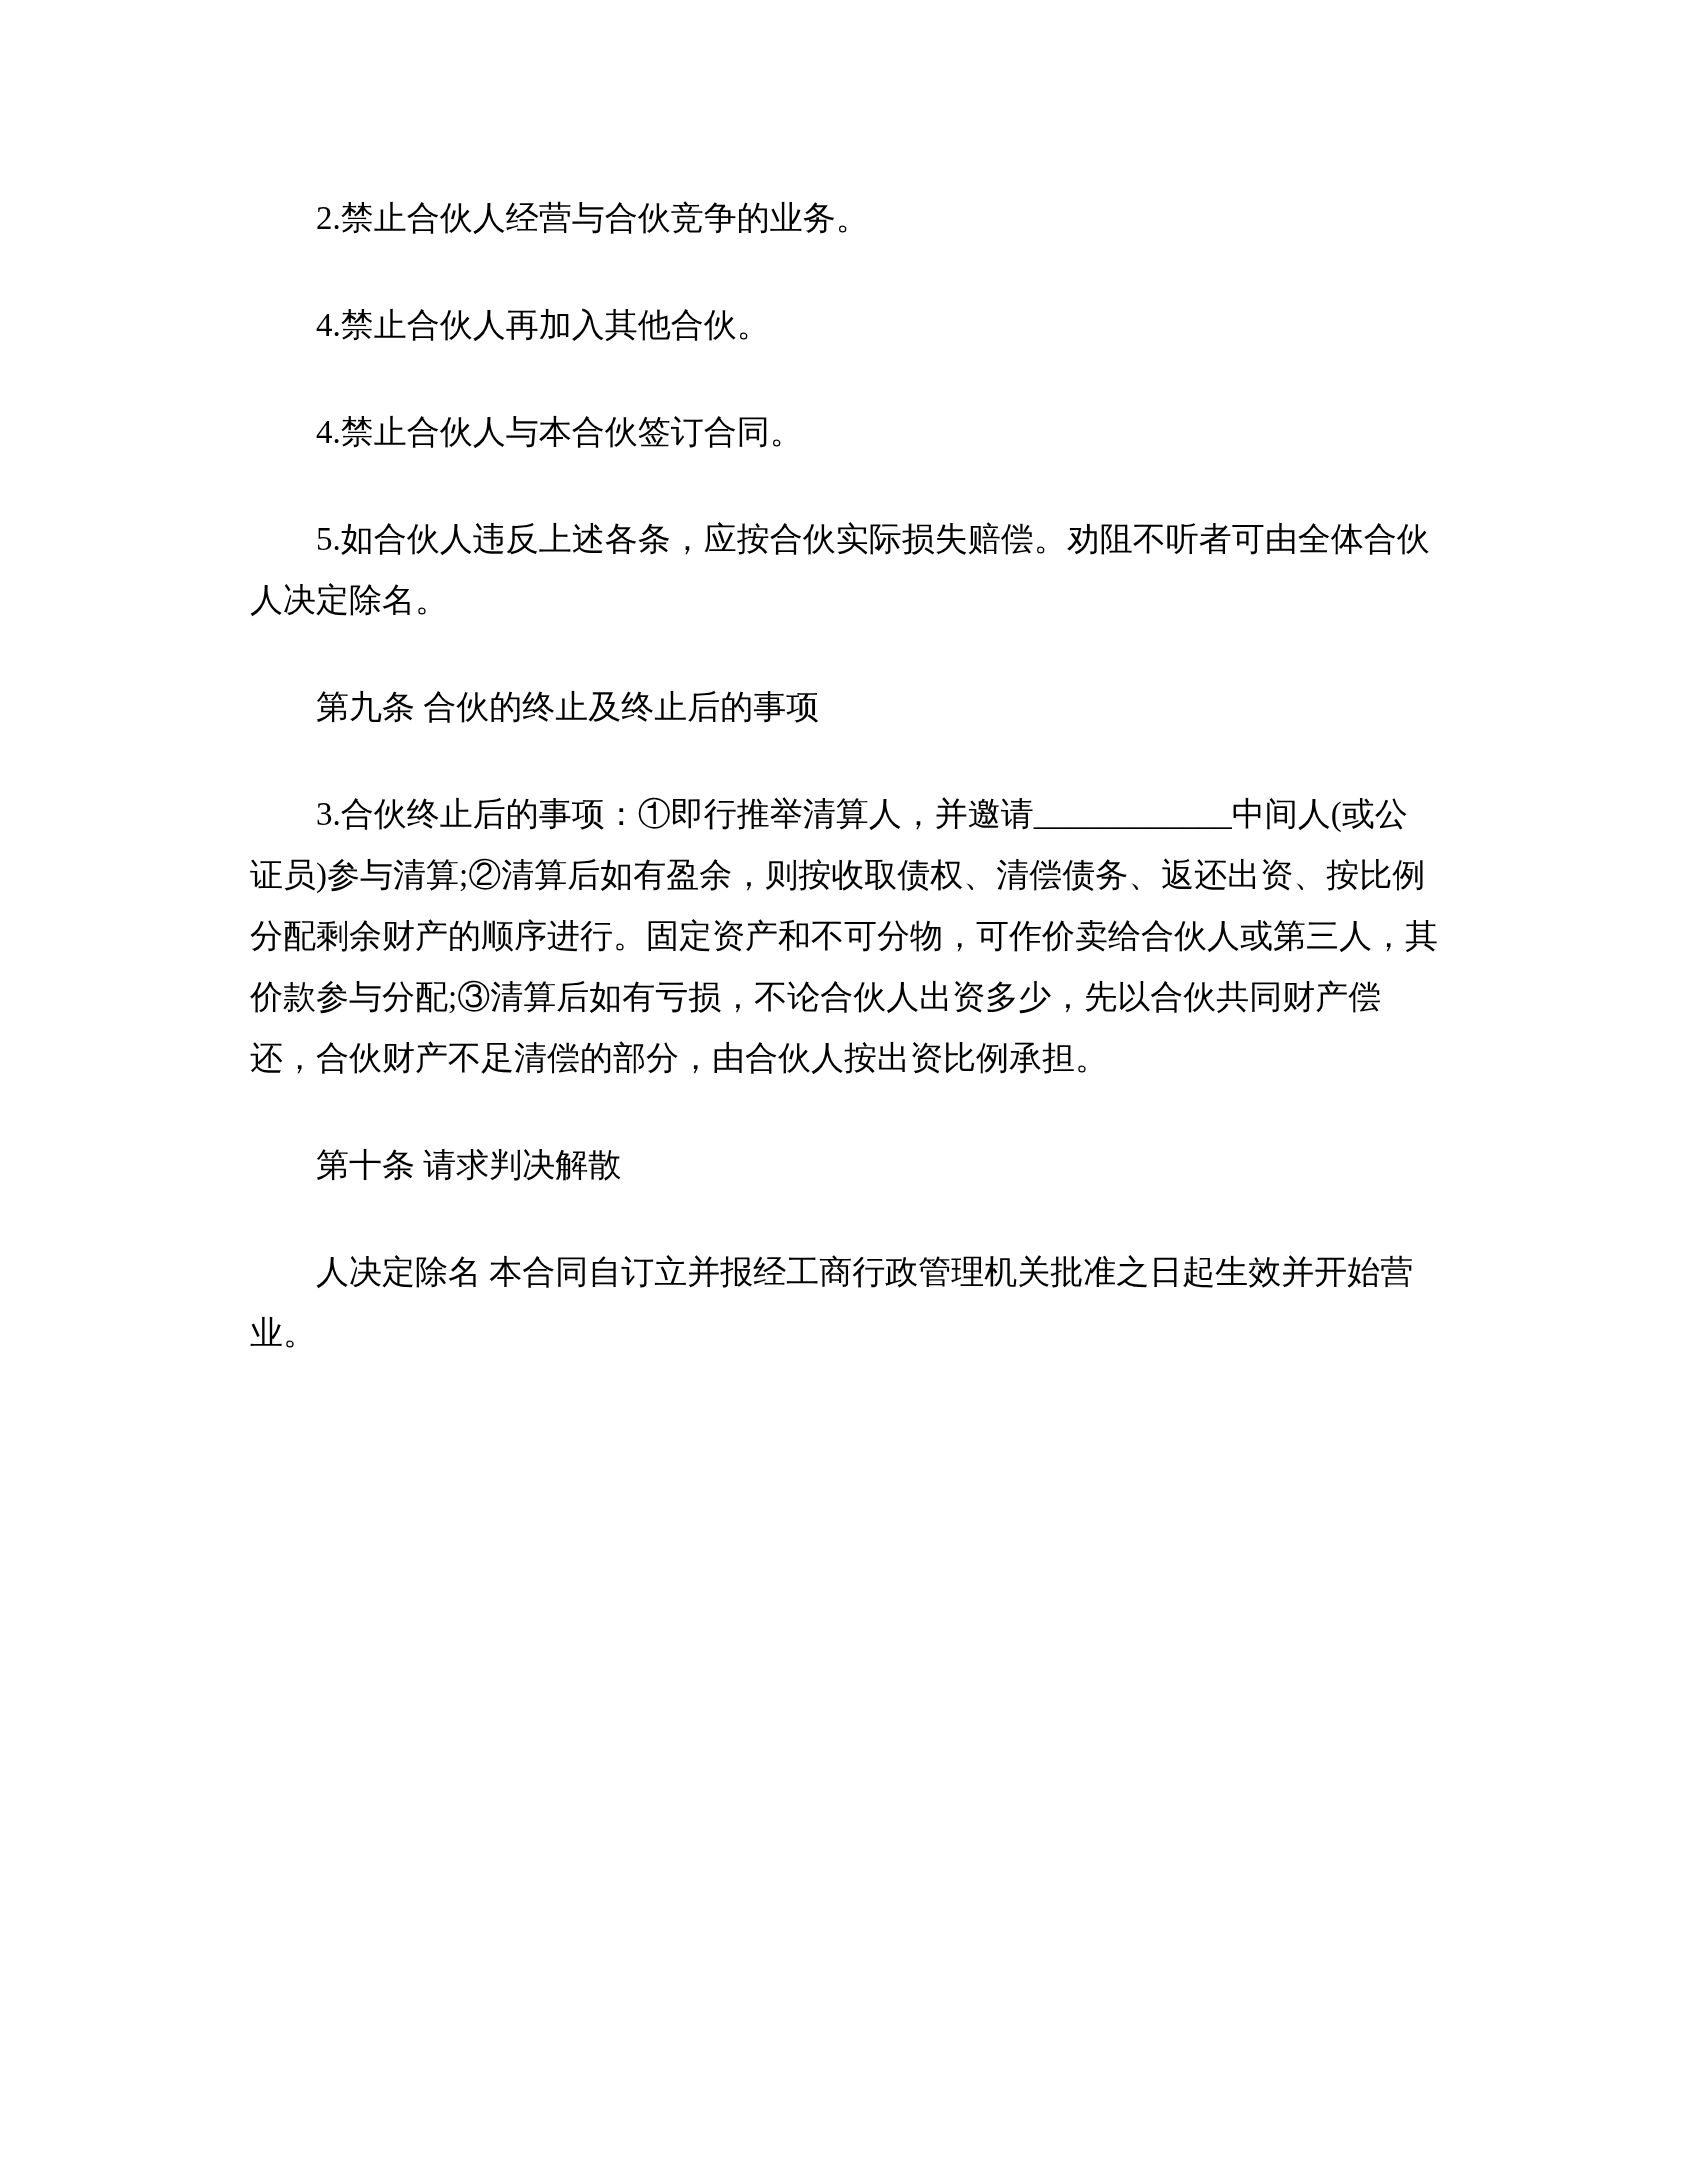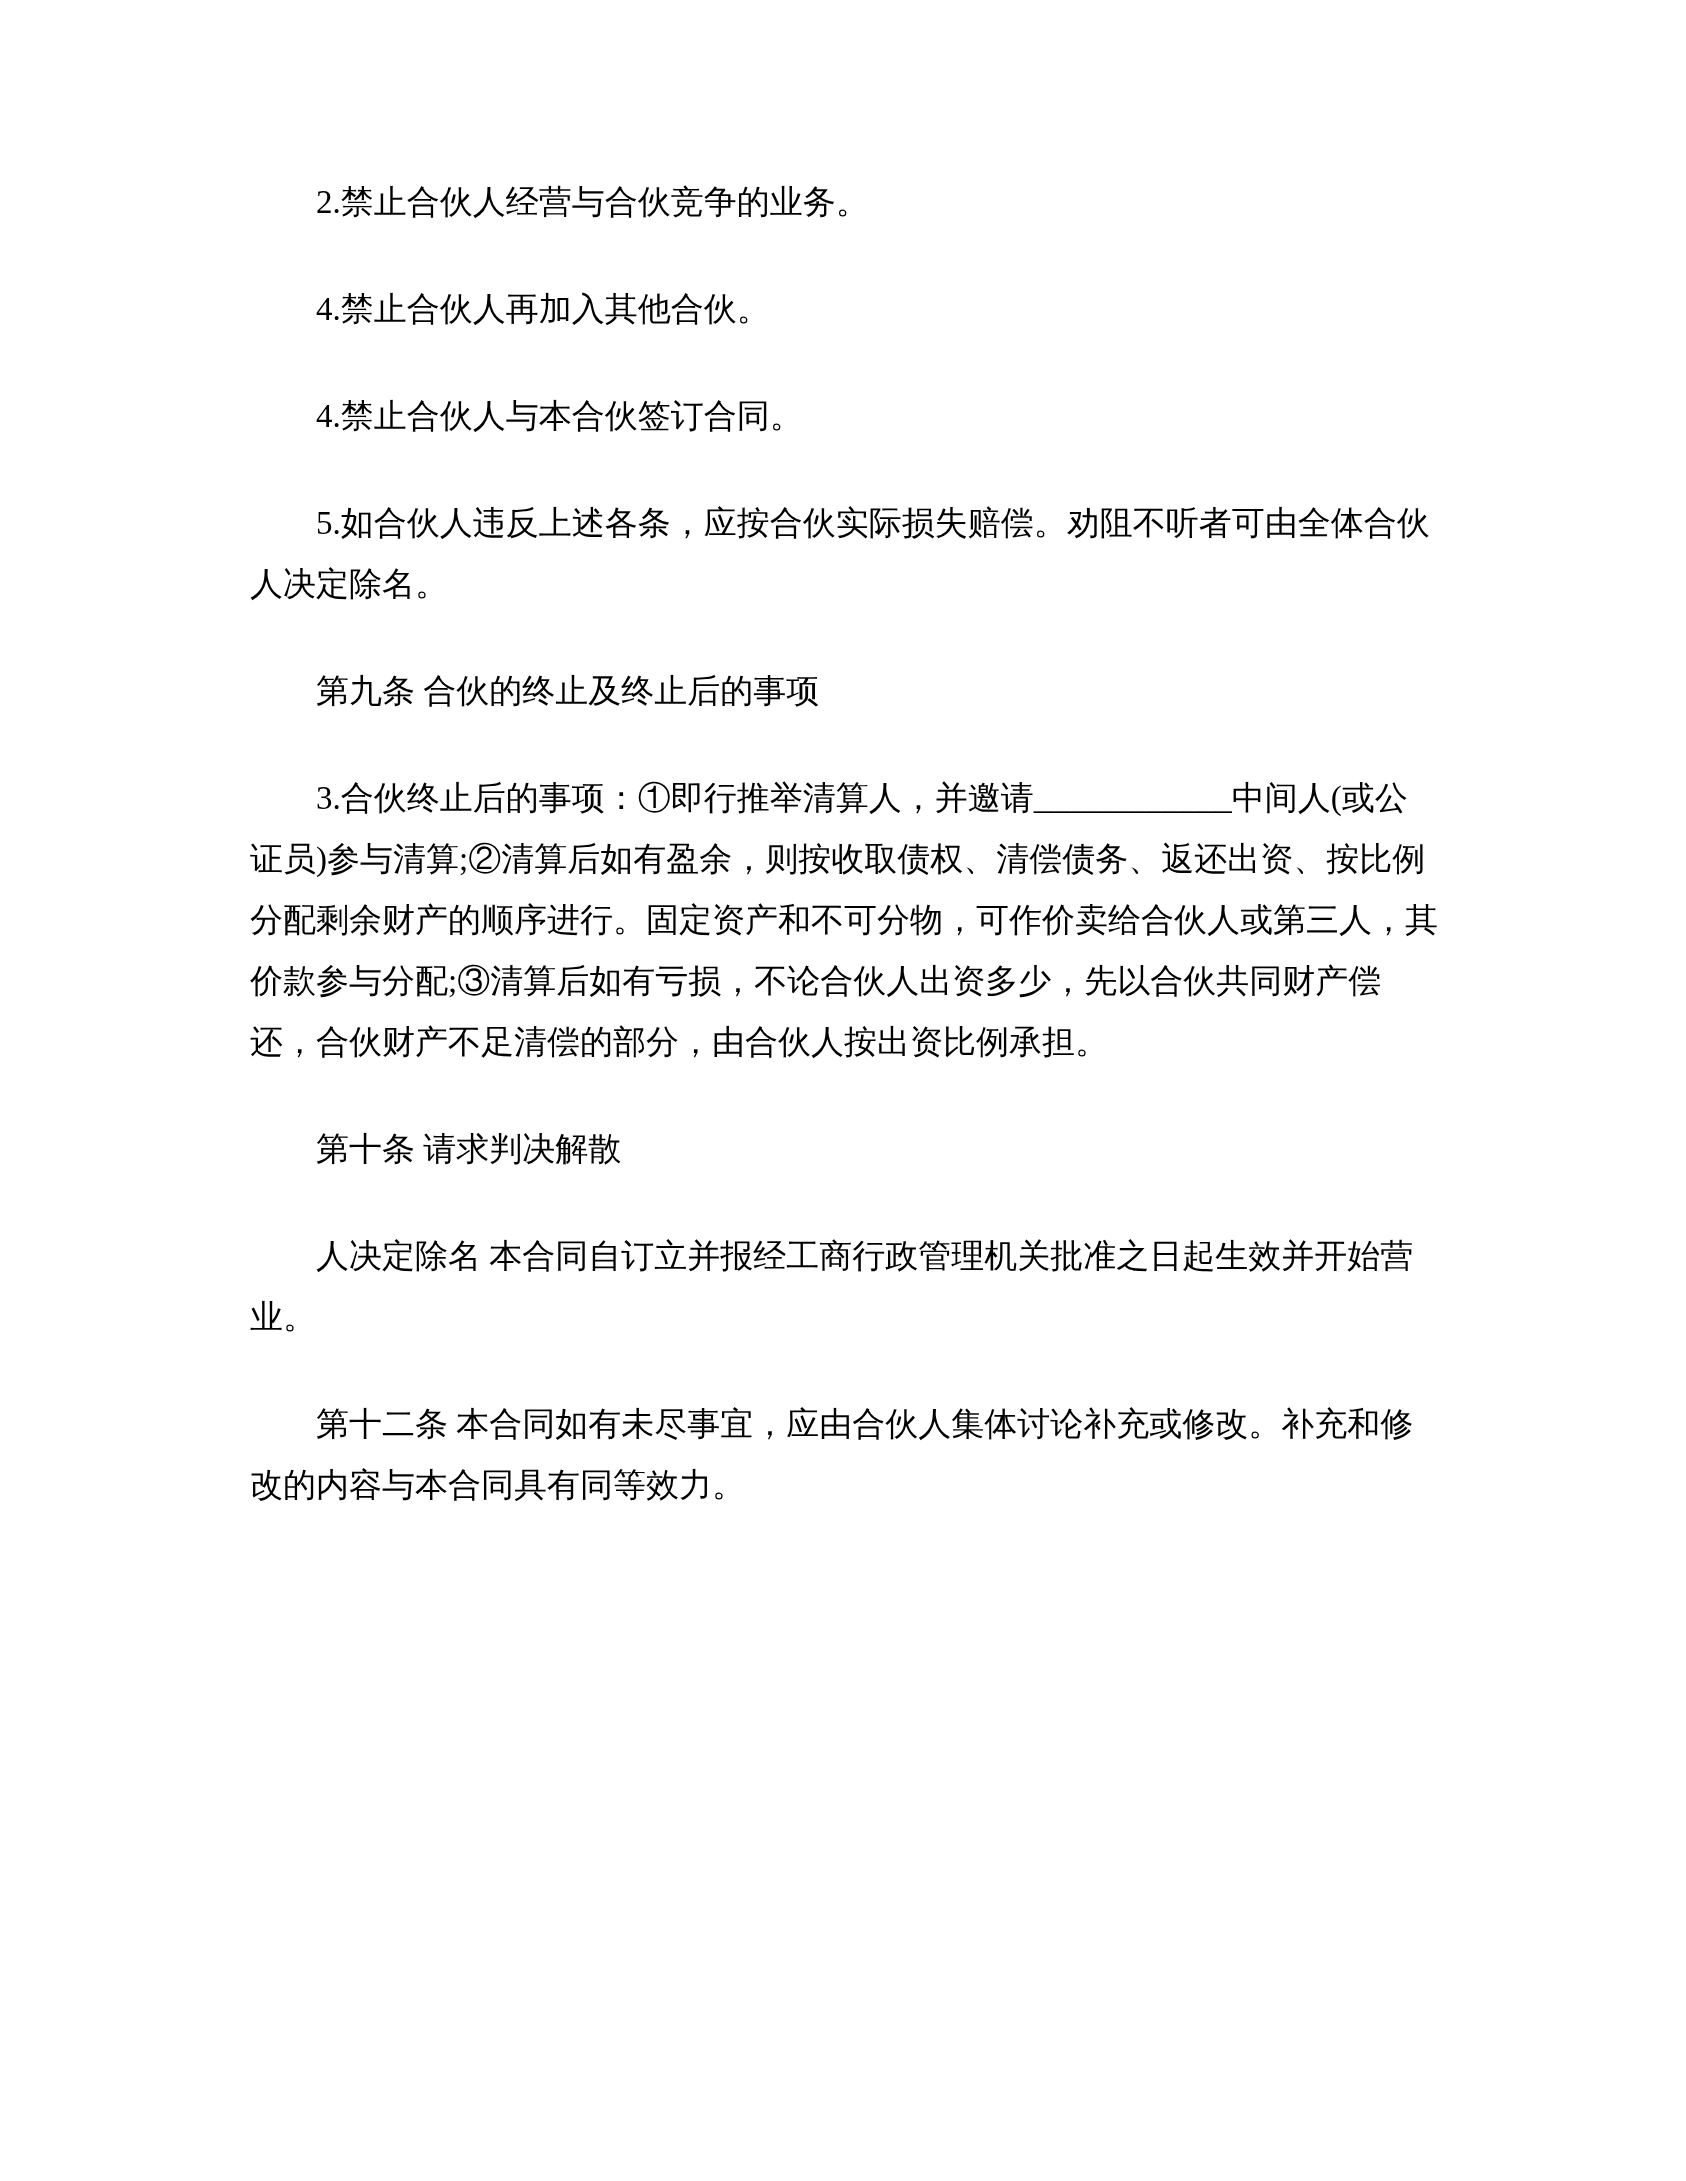--- a/index.html
+++ b/index.html
@@ -13,21 +13,21 @@
     font-family: "Liberation Serif", "DejaVu Serif", serif;
   }
   .doc-page {
     position: absolute;
     inset: 0;
     background: #ffffff;
   }
   .doc-body {
     position: absolute;
     left: 250px;
-    top: 172px;
+    top: 188px;
     width: 1304px;
     font-size: 33px;
     line-height: 61px;
     color: #000000;
     text-align: left;
   }
   .para {
     margin: 0 0 46px 0;
     text-indent: 66px;          
     white-space: pre-line;      
@@ -47,17 +47,15 @@
 人决定除名。</p>
       <p class="para">第九条 合伙的终止及终止后的事项</p>
       <p class="para">3.合伙终止后的事项：①即行推举清算人，并邀请____________中间人(或公
 证员)参与清算;②清算后如有盈余，则按收取债权、清偿债务、返还出资、按比例
 分配剩余财产的顺序进行。固定资产和不可分物，可作价卖给合伙人或第三人，其
 价款参与分配;③清算后如有亏损，不论合伙人出资多少，先以合伙共同财产偿
 还，合伙财产不足清偿的部分，由合伙人按出资比例承担。</p>
       <p class="para">第十条 请求判决解散</p>
       <p class="para">人决定除名 本合同自订立并报经工商行政管理机关批准之日起生效并开始营
 业。</p>
-      <p class="para">第十二条 本合同如有未尽事宜，应由合伙人集体讨论补充或修改。补充和修
-改的内容与本合同具有同等效力。</p>
     </div>
 </div>
 
 
 </body></html>

